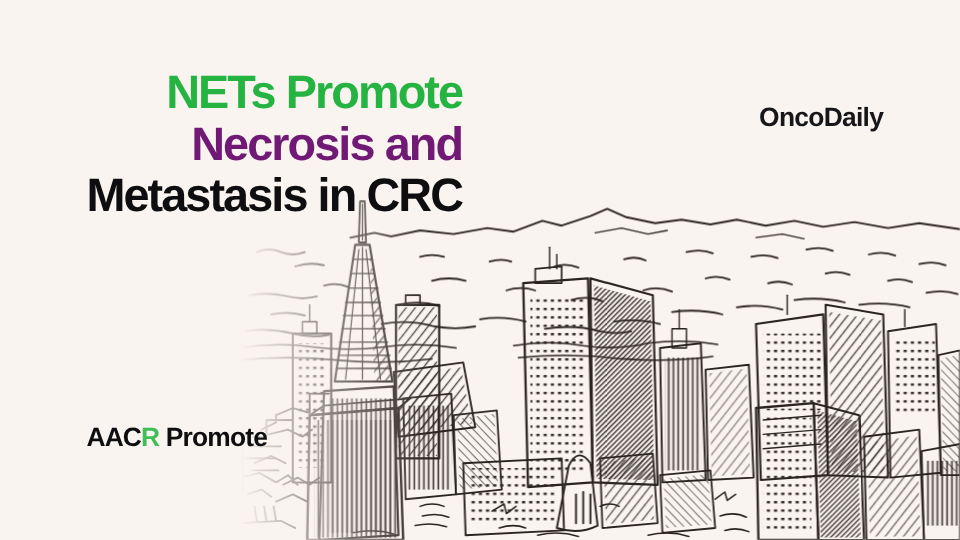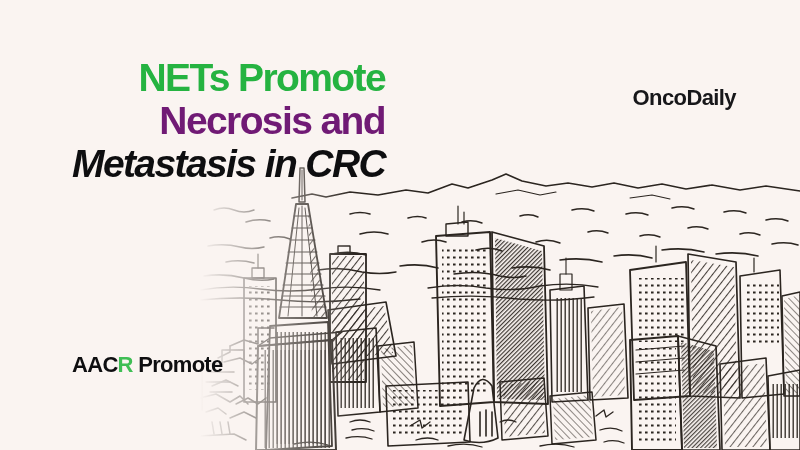--- a/index.html
+++ b/index.html
@@ -58,21 +58,21 @@
   }
   #headline .hl-line {
     display: block;
     font-size: 39px;
     font-weight: 800;
     letter-spacing: -1.6px;
     line-height: 43px;
     margin: 0;
   }
   .hl-green { color: #25B341; }
-  .hl-dark  { color: #0E0E10; font-style: italic; }
+  .hl-dark  { color: #0E0E10; }
 
   
   #event-block {
     position: absolute;
     left: 72px;
     top: 351px;
     line-height: 1.0;
     white-space: nowrap;
   }
   #event-block .ev-line {

